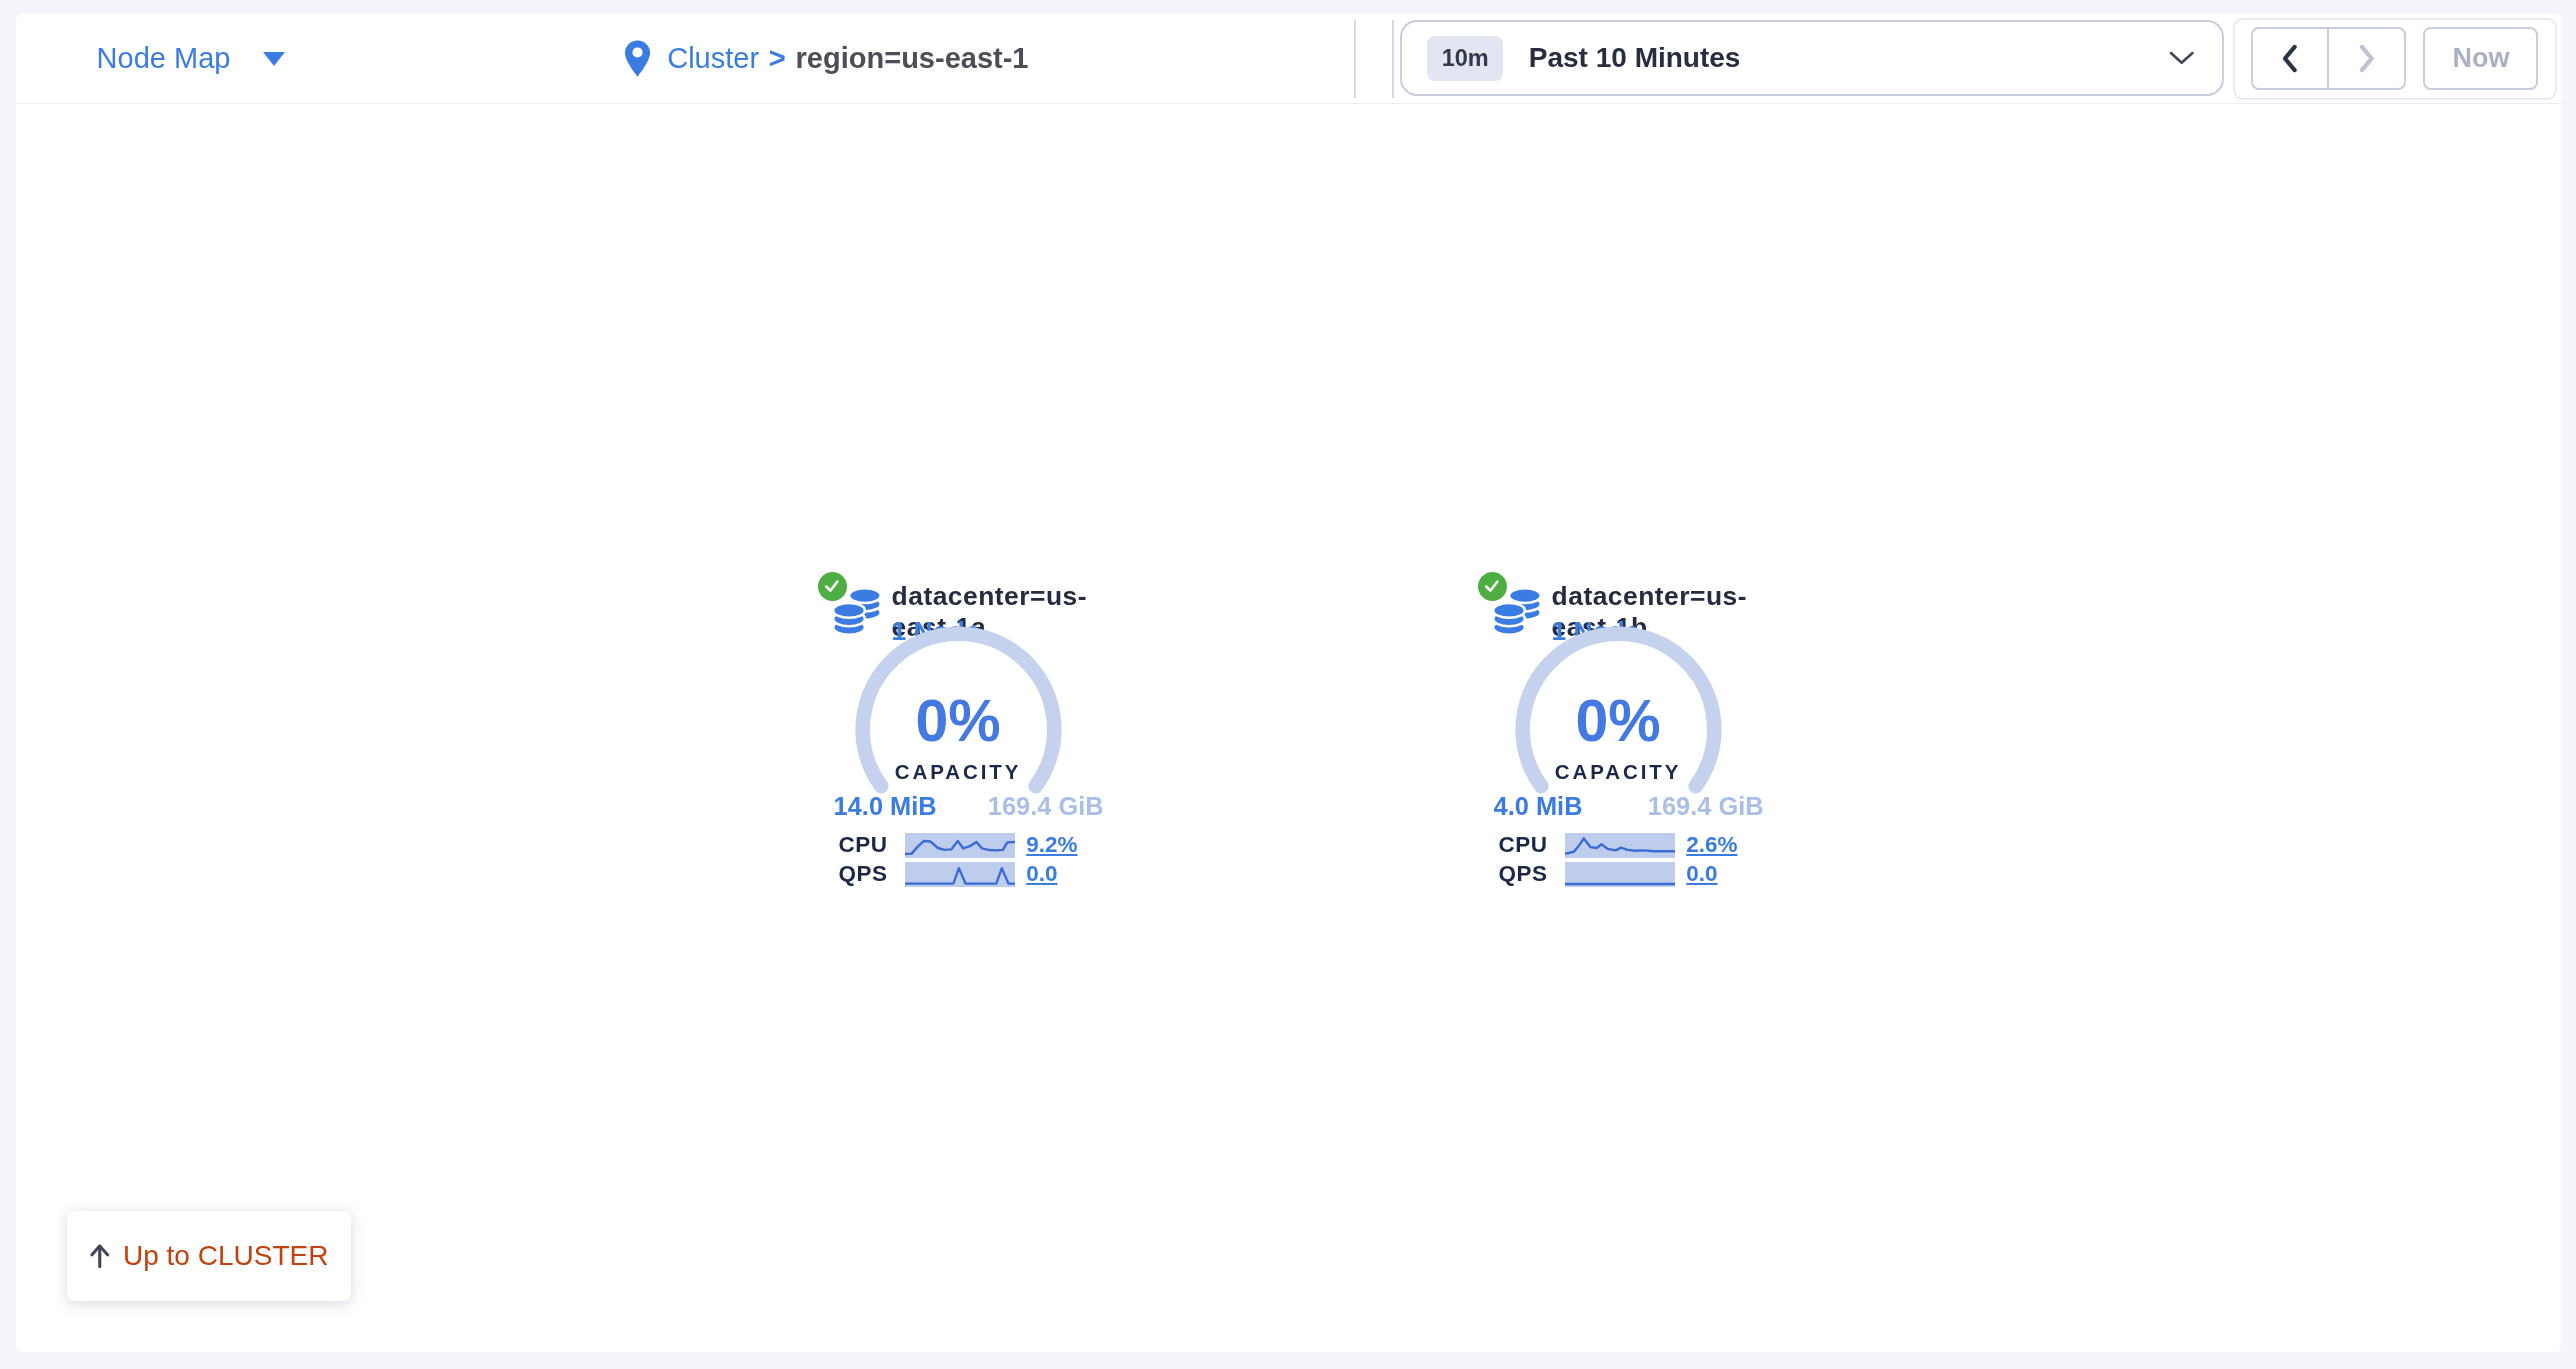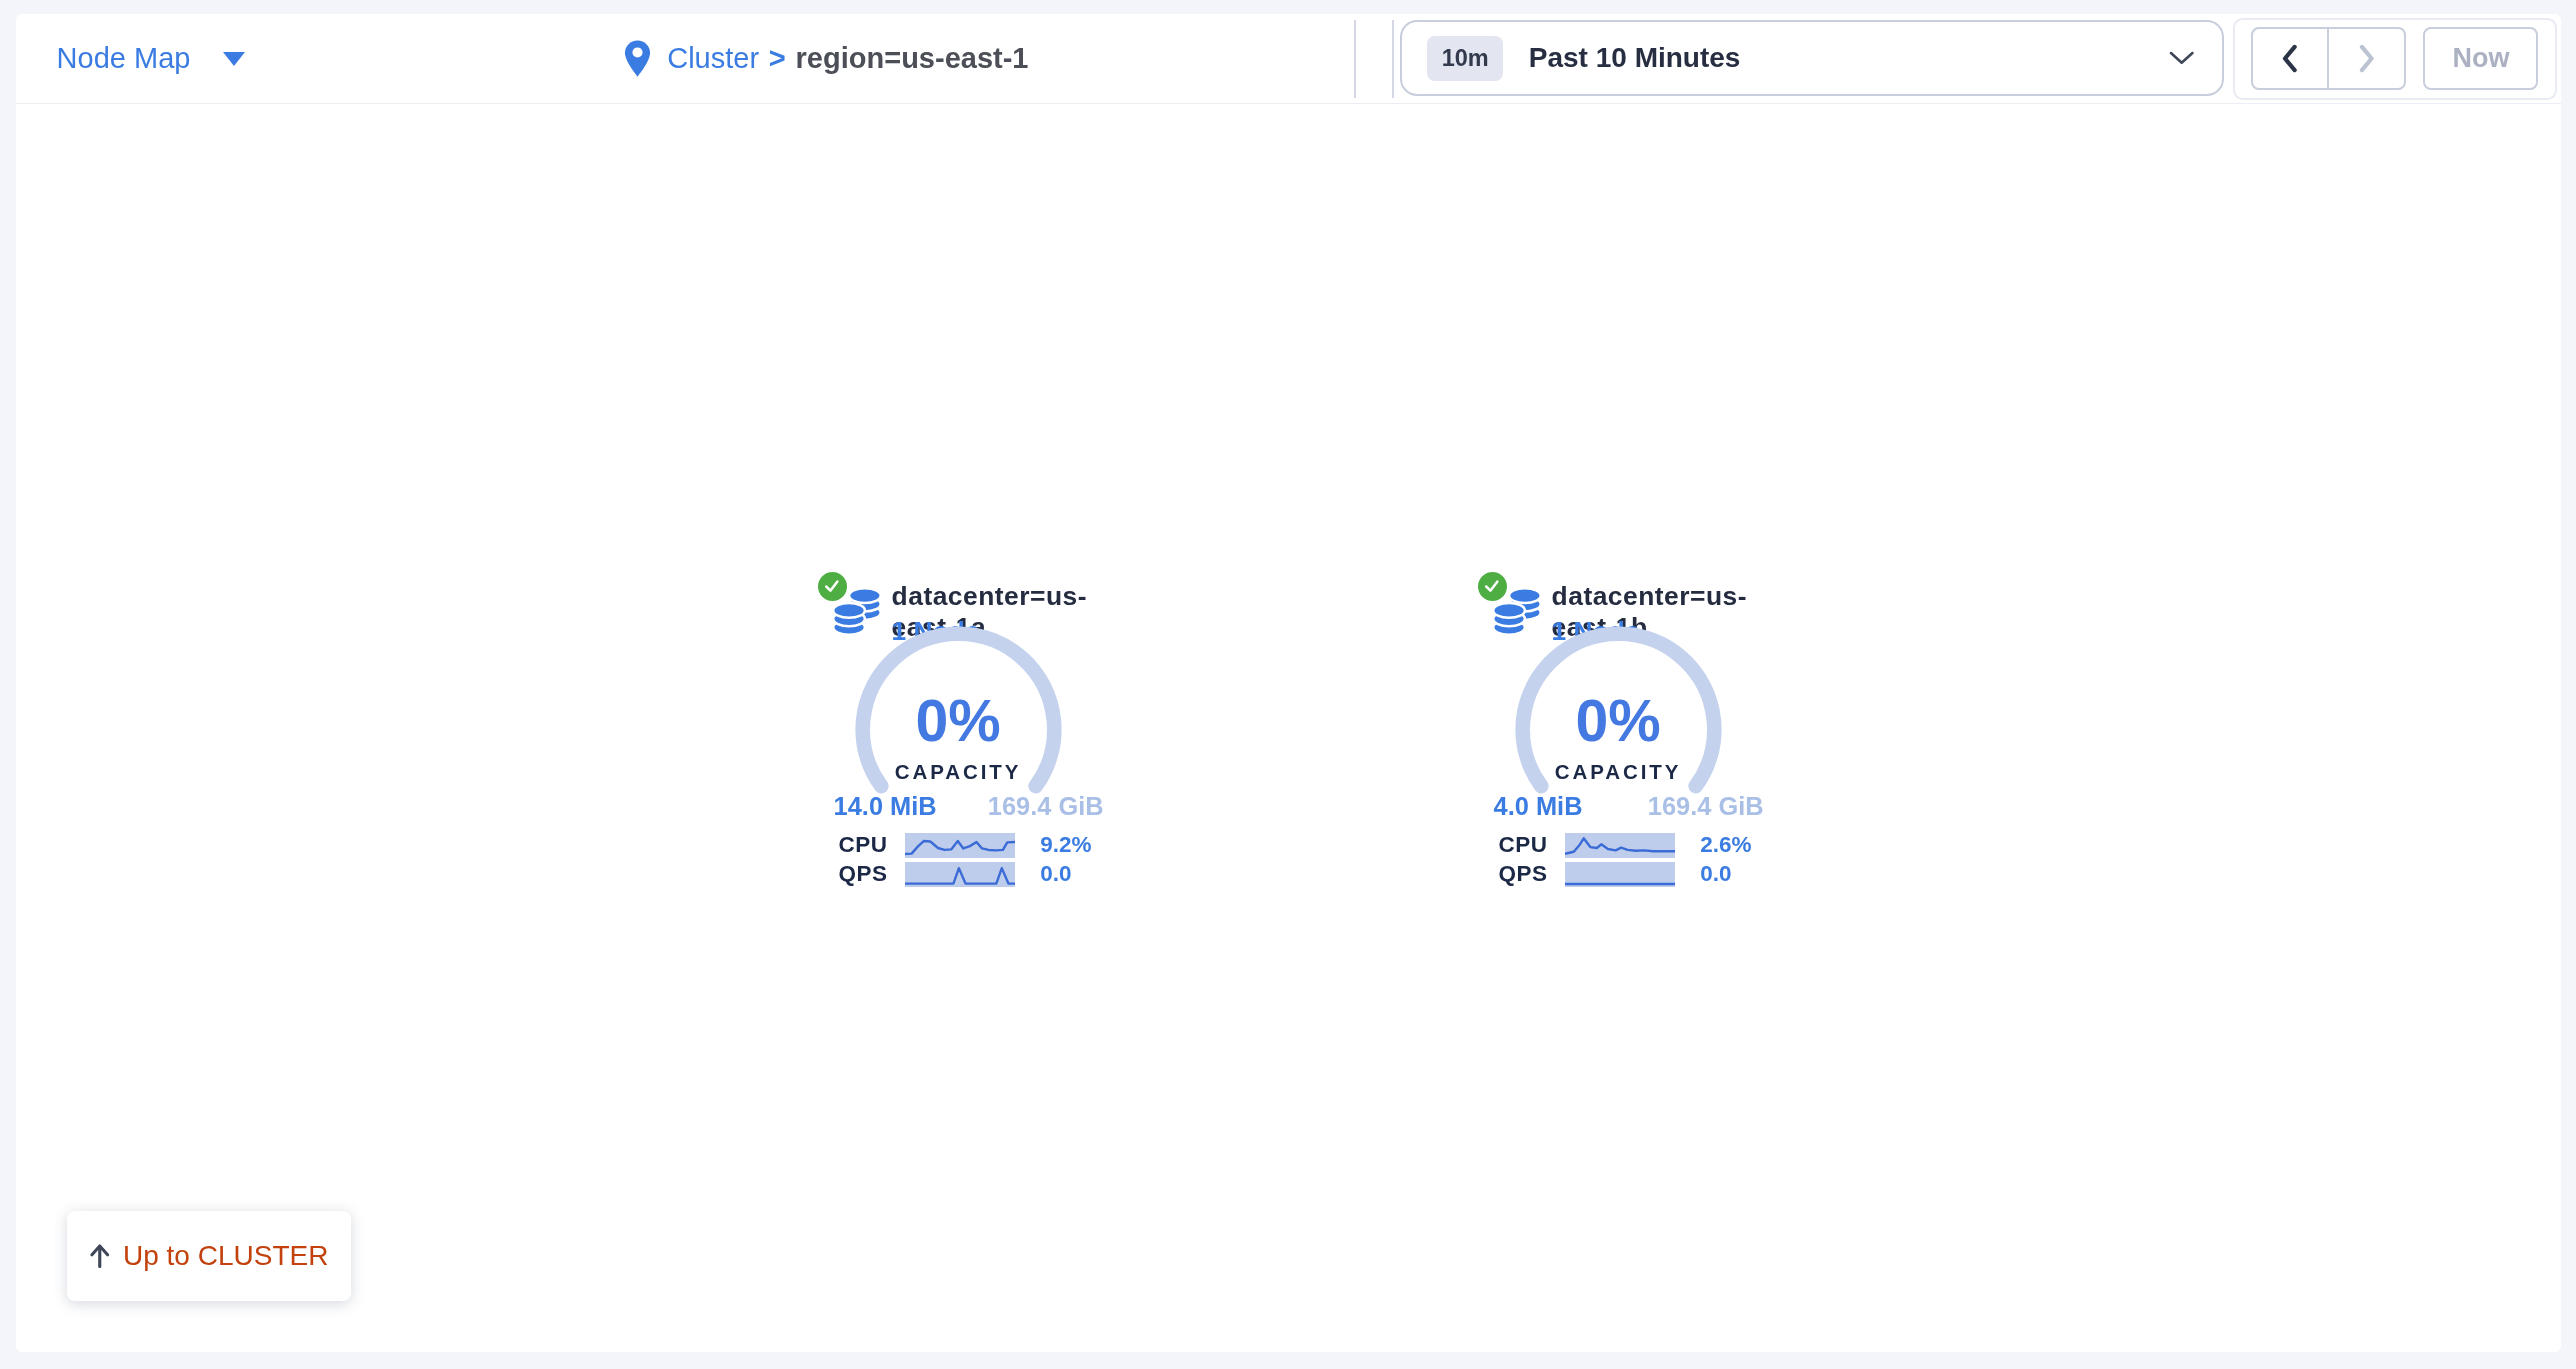--- a/index.html
+++ b/index.html
@@ -15,21 +15,21 @@
   }
   
   .header {
     position:absolute; left:0; top:0; width:100%; height:90px;
     border-bottom:1px solid #eceef4;
   }
   .nodemap-group {
     position:absolute; left:41px; top:0; height:90px;
     display:flex; align-items:center; gap:33px; cursor:pointer;
   }
-  .nodemap-label { font-size:29px; color:#3a7ce1; font-weight:500; }
+  .nodemap-label { font-size:29px; color:#3a7ce1; font-weight:500;margin-left:40px; }
   .caret-down {
     width:0; height:0;
     border-left:11.7px solid transparent; border-right:11.7px solid transparent;
     border-top:14.7px solid #3a7ce1;
   }
   .breadcrumb {
     position:absolute; left:607px; top:0; height:90px;
     display:flex; align-items:center; font-size:29px; white-space:nowrap;
   }
   .pin-icon { margin-right:15.6px; display:flex; }
@@ -104,21 +104,21 @@
   .size-total { color:#a9bfe6; }
   .metric-row { position:absolute; left:0; width:372px; height:25.4px; display:flex; align-items:center; }
   .metric-row.m0 { top:267px; }
   .metric-row.m1 { top:296px; }
   .metric-label {
     width:115px; text-align:right; font-size:22.5px; font-weight:700;
     color:#1b2846; letter-spacing:0.5px;
   }
   .metric-spark { margin-left:17.6px; width:110px; height:25.4px; background:#bfcdec; display:flex; }
   .metric-spark svg { width:100%; height:100%; }
-  .metric-value { margin-left:25px; font-size:22.5px; font-weight:700; color:#3a7ce1; }
+  .metric-value { margin-left:11px; font-size:22.5px; font-weight:700; color:#3a7ce1;text-decoration:underline; }
   
   .up-btn {
     position:absolute; left:51px; top:1197px; width:284px; height:90px;
     background:#fff; border-radius:7.8px;
     box-shadow:0 2.9px 13.7px rgba(70,80,110,0.22);
     display:flex; align-items:center; justify-content:center; gap:12.7px;
     font-size:28px; color:#c2410c; cursor:pointer;
   }
 </style>
 </head>

